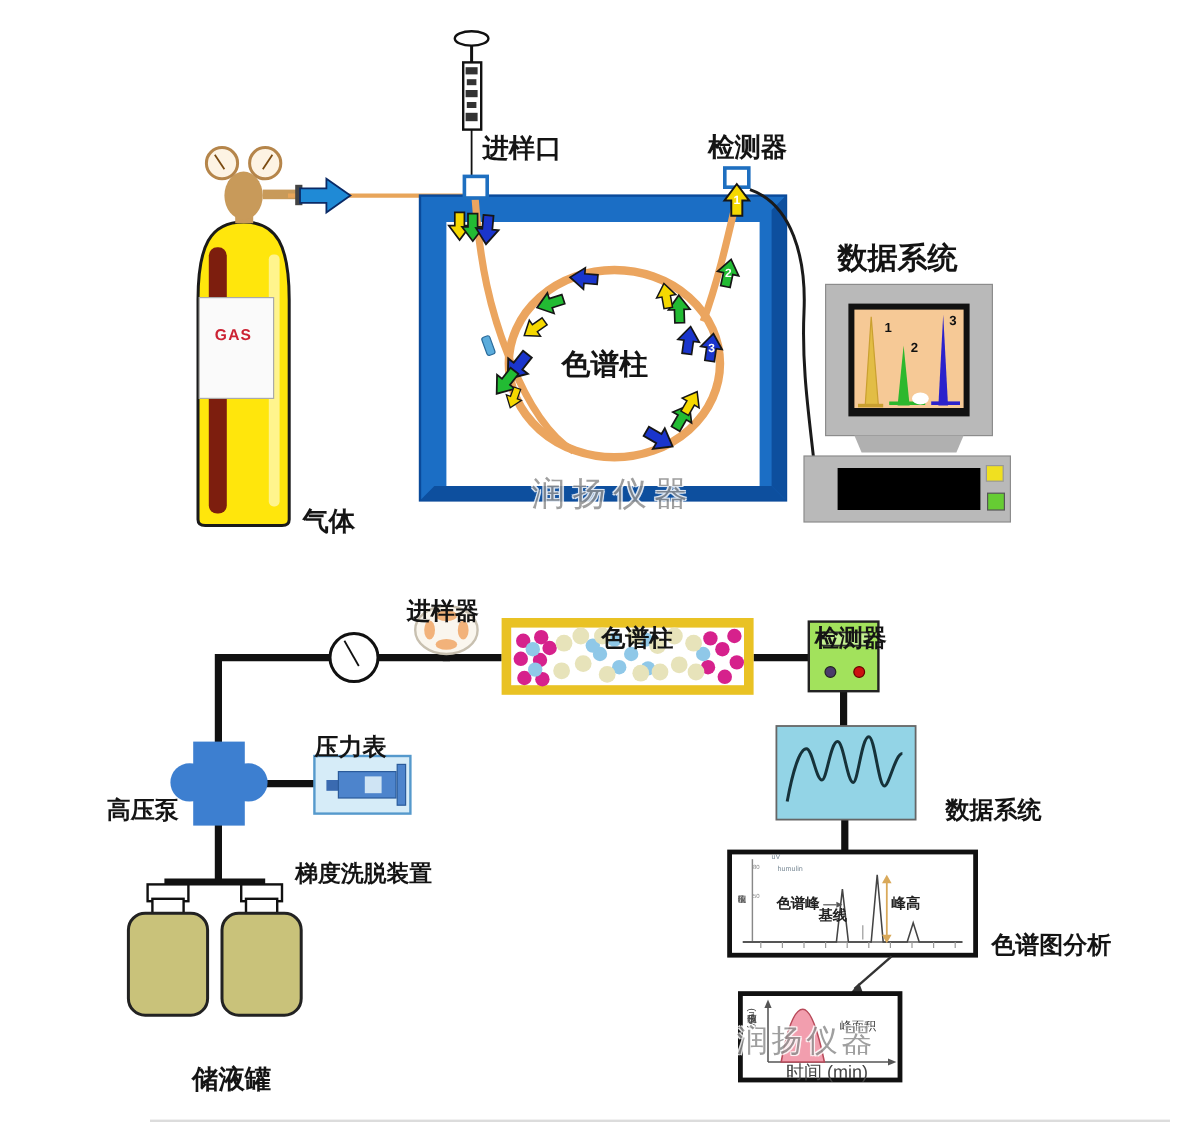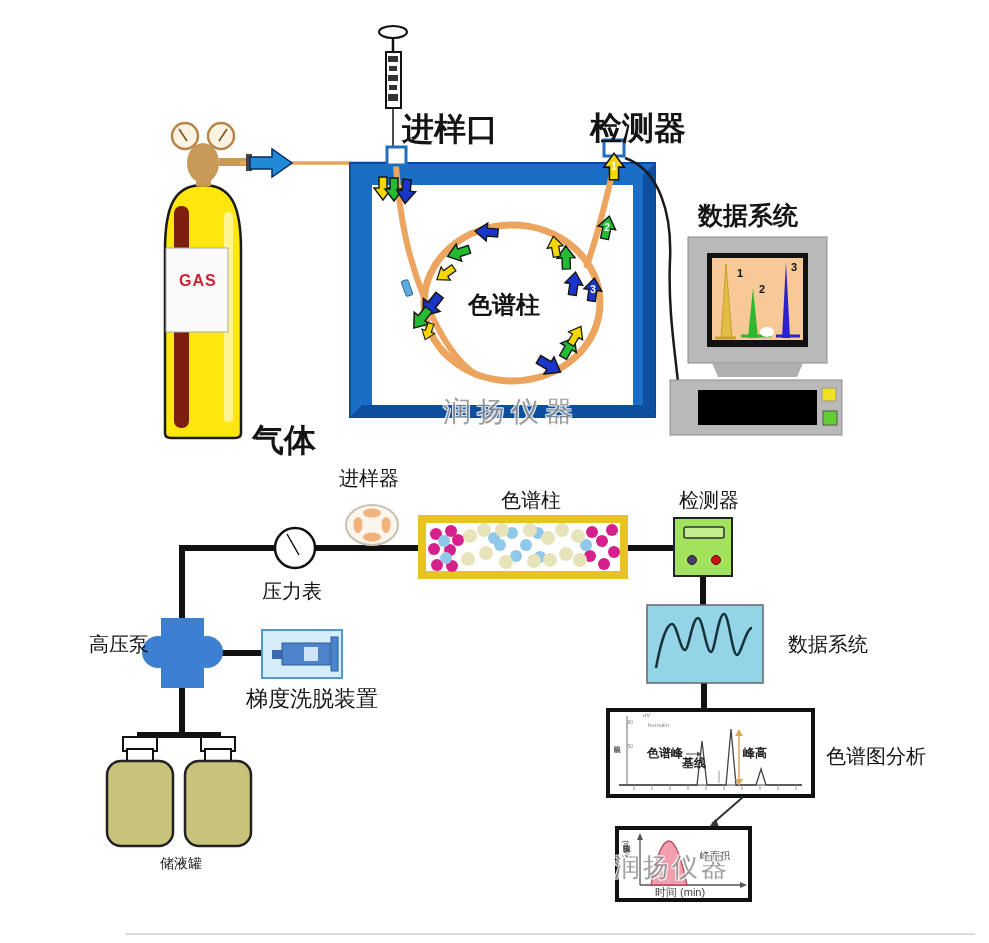--- a/index.html
+++ b/index.html
@@ -1,25 +1,25 @@
 <!DOCTYPE html>
 <html><head>
 <meta charset="utf-8">
 <style>
   html,body{margin:0;padding:0;background:#fff;}
   #stage{position:relative;width:989px;height:943px;background:#fff;overflow:hidden;
          font-family:"Liberation Sans","DejaVu Sans",sans-serif;}
   #art{position:absolute;left:0;top:0;}
   .lbl{position:absolute;color:#141414;font-weight:700;white-space:nowrap;line-height:1.1;}
-  .lbl-top{font-size:32px;}
-  .lbl-bot{font-size:20px;font-weight:400;}
+  .lbl-top{font-size:22px;}
+  .lbl-bot{font-size:20px;font-weight:700;margin-top:32px;}
   .lbl-mini{font-size:12px;font-weight:700;color:#222;}
   .lbl-tiny{font-size:6px;font-weight:400;color:#7a8a96;}
   .vert{writing-mode:vertical-rl;text-orientation:upright;}
-  .gas-text{font-size:16px;font-weight:700;color:#cc2233;letter-spacing:1px;}
+  .gas-text{font-size:13px;font-weight:700;color:#cc2233;letter-spacing:1px;}
   .wm{position:absolute;color:#8f8f8f;font-weight:400;opacity:.85;
       text-shadow:0 0 2px #fff,1px 1px 0 #fff,-1px -1px 0 #fff,1px -1px 0 #fff,-1px 1px 0 #fff;}
   .wm-center{font-size:28px;letter-spacing:6px;}
   .wm-bottom{font-size:26px;letter-spacing:3px;}
 </style>
 </head>
 <body>
 
 <div id="stage">
 
@@ -280,34 +280,34 @@
 <div class="lbl gas-text" style="left:179px;top:272px;">GAS</div>
 <div class="lbl lbl-top" style="left:252px;top:391px;margin-top:32px;">气体</div>
 <div class="lbl lbl-top" style="left:402px;top:112px;">进样口</div>
 <div class="lbl lbl-top" style="left:590px;top:111px;">检测器</div>
 <div class="lbl lbl-top" style="left:698px;top:202px;font-size:25px;">数据系统</div>
 <div class="lbl lbl-top" style="left:468px;top:292px;font-size:24px;">色谱柱</div>
 
 <div class="lbl lbl-bot" style="left:339px;top:467px;">进样器</div>
 <div class="lbl lbl-bot" style="left:262px;top:580px;">压力表</div>
 <div class="lbl lbl-bot" style="left:89px;top:633px;">高压泵</div>
-<div class="lbl lbl-bot" style="left:246px;top:687px;font-size:22px;">梯度洗脱装置</div>
-<div class="lbl lbl-bot" style="left:160px;top:856px;font-size:14px;">储液罐</div>
+<div class="lbl lbl-bot" style="left:246px;top:687px;font-size:19px;">梯度洗脱装置</div>
+<div class="lbl lbl-bot" style="left:160px;top:856px;font-size:22px;">储液罐</div>
 <div class="lbl lbl-bot" style="left:501px;top:489px;">色谱柱</div>
 <div class="lbl lbl-bot" style="left:679px;top:489px;">检测器</div>
 <div class="lbl lbl-bot" style="left:788px;top:633px;">数据系统</div>
 <div class="lbl lbl-bot" style="left:826px;top:745px;text-align:right;">色谱图分析</div>
 
 <div class="lbl lbl-tiny" style="left:643px;top:712px;">uV</div>
 <div class="lbl lbl-tiny" style="left:648px;top:722px;">humulin</div>
 <div class="lbl lbl-tiny vert" style="left:613px;top:740px;font-size:7px;color:#555;">响应值</div>
 <div class="lbl lbl-mini" style="left:647px;top:747px;">色谱峰</div>
 <div class="lbl lbl-mini" style="left:682px;top:757px;">基线</div>
 <div class="lbl lbl-mini" style="left:743px;top:747px;">峰高</div>
 
 <div class="lbl vert" style="left:621px;top:838px;font-size:8px;font-weight:400;color:#444;text-orientation:mixed;">响应值 (mV)</div>
-<div class="lbl" style="left:655px;top:886px;font-size:11px;font-weight:400;color:#444;">时间 (min)</div>
+<div class="lbl" style="left:655px;top:886px;font-size:15px;font-weight:400;color:#444;">时间 (min)</div>
 <div class="lbl" style="left:700px;top:850px;font-size:10px;font-weight:400;color:#333;">峰面积</div>
 
 <div class="wm wm-center" style="left:443px;top:393px;">润扬仪器</div>
 <div class="wm wm-bottom" style="left:614px;top:850px;">润扬仪器</div>
 
 </div>
 
 </body></html>

